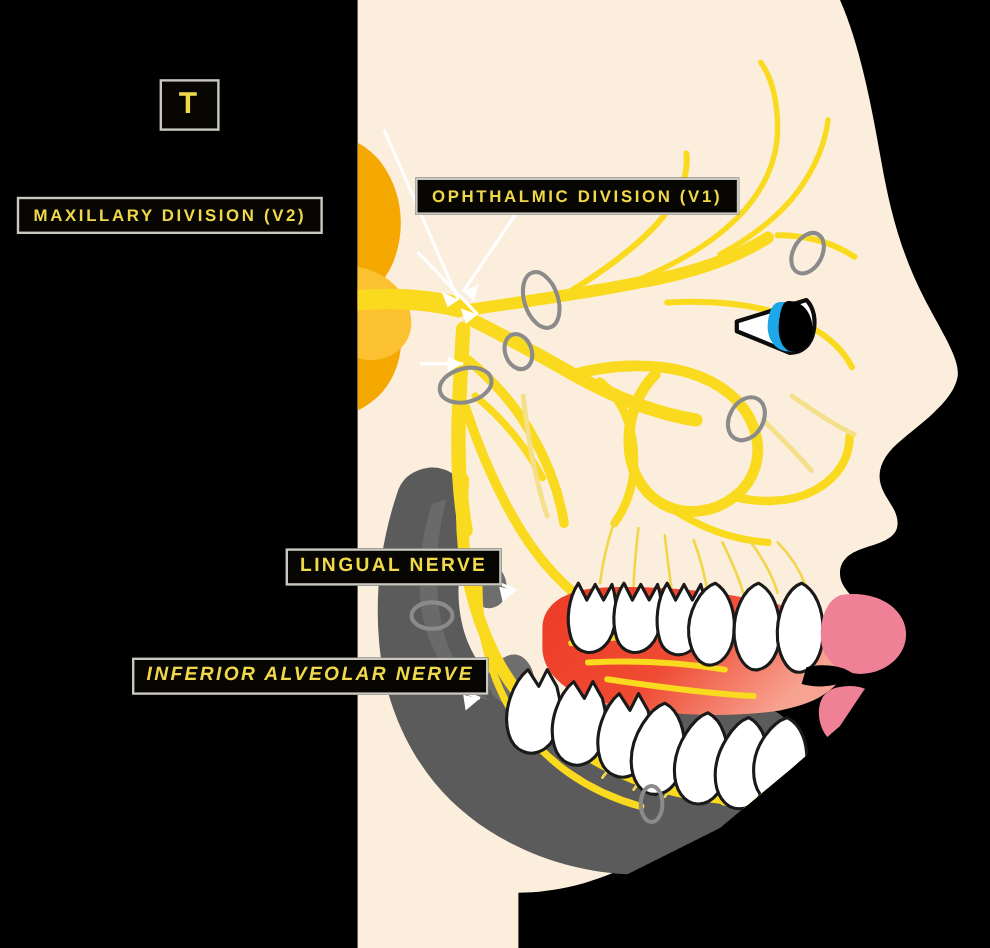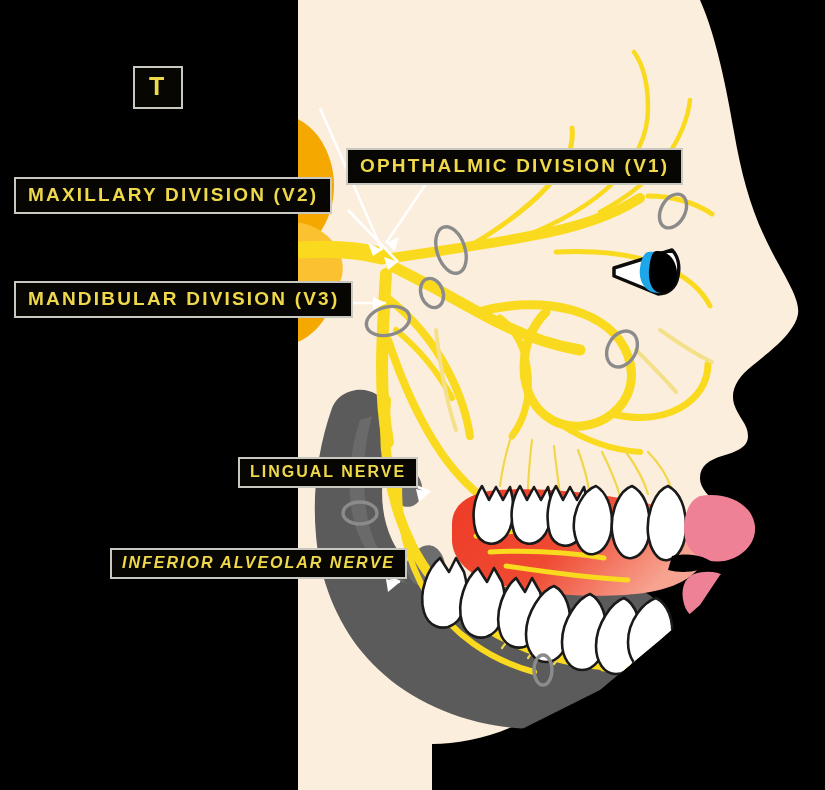--- a/index.html
+++ b/index.html
@@ -7,25 +7,25 @@
   #stage{position:relative;width:825px;height:790px;background:#000;overflow:hidden;}
   #art{position:absolute;left:0;top:0;width:825px;height:790px;}
 
   .lbl{position:absolute;background:#080603;border:2px solid #c8c8c0;
        color:#efd94a;font-family:"Liberation Sans",sans-serif;
        font-weight:700;letter-spacing:2.2px;white-space:nowrap;
        display:flex;align-items:center;justify-content:center;
        box-sizing:border-box;text-transform:uppercase;}
   .lbl.title{font-size:21px;letter-spacing:2.6px;padding:4px 14px 6px 14px;}
   .lbl.title .cap{font-size:25px;}
-  .lbl.big{font-size:19px;padding:5px 12px 6px 12px;}
+  .lbl.big{font-size:14px;padding:5px 12px 6px 12px;}
   .lbl.sm{font-size:16px;letter-spacing:2px;padding:4px 10px 5px 10px;}
 
   #l-title{left:133px;top:66px;}
-  #l-v2{left:14px;top:177px;}
+  #l-v2{left:14px;top:164px;}
   #l-v1{left:346px;top:148px;}
   #l-v3{left:14px;top:281px;}
   #l-ling{left:238px;top:457px;}
   #l-ian{left:110px;top:548px;font-style:italic;}
 </style>
 </head>
 <body>
 
 <div id="stage">
 
@@ -295,17 +295,16 @@
       <path d="M400,582 l-14,-3 l2,13 z"></path>
     </g>
   </svg>
 
   <div class="lbl title" id="l-title">
     <span class="cap">T</span>
   </div>
 
   <div class="lbl big" id="l-v2">Maxillary division (V2)</div>
   <div class="lbl big" id="l-v1">Ophthalmic division (V1)</div>
-  <div class="lbl big" id="l-v3">Mandibular division (V3)</div>
   <div class="lbl sm" id="l-ling">Lingual nerve</div>
   <div class="lbl sm" id="l-ian">Inferior alveolar nerve</div>
 
 </div>
 
 </body></html>

